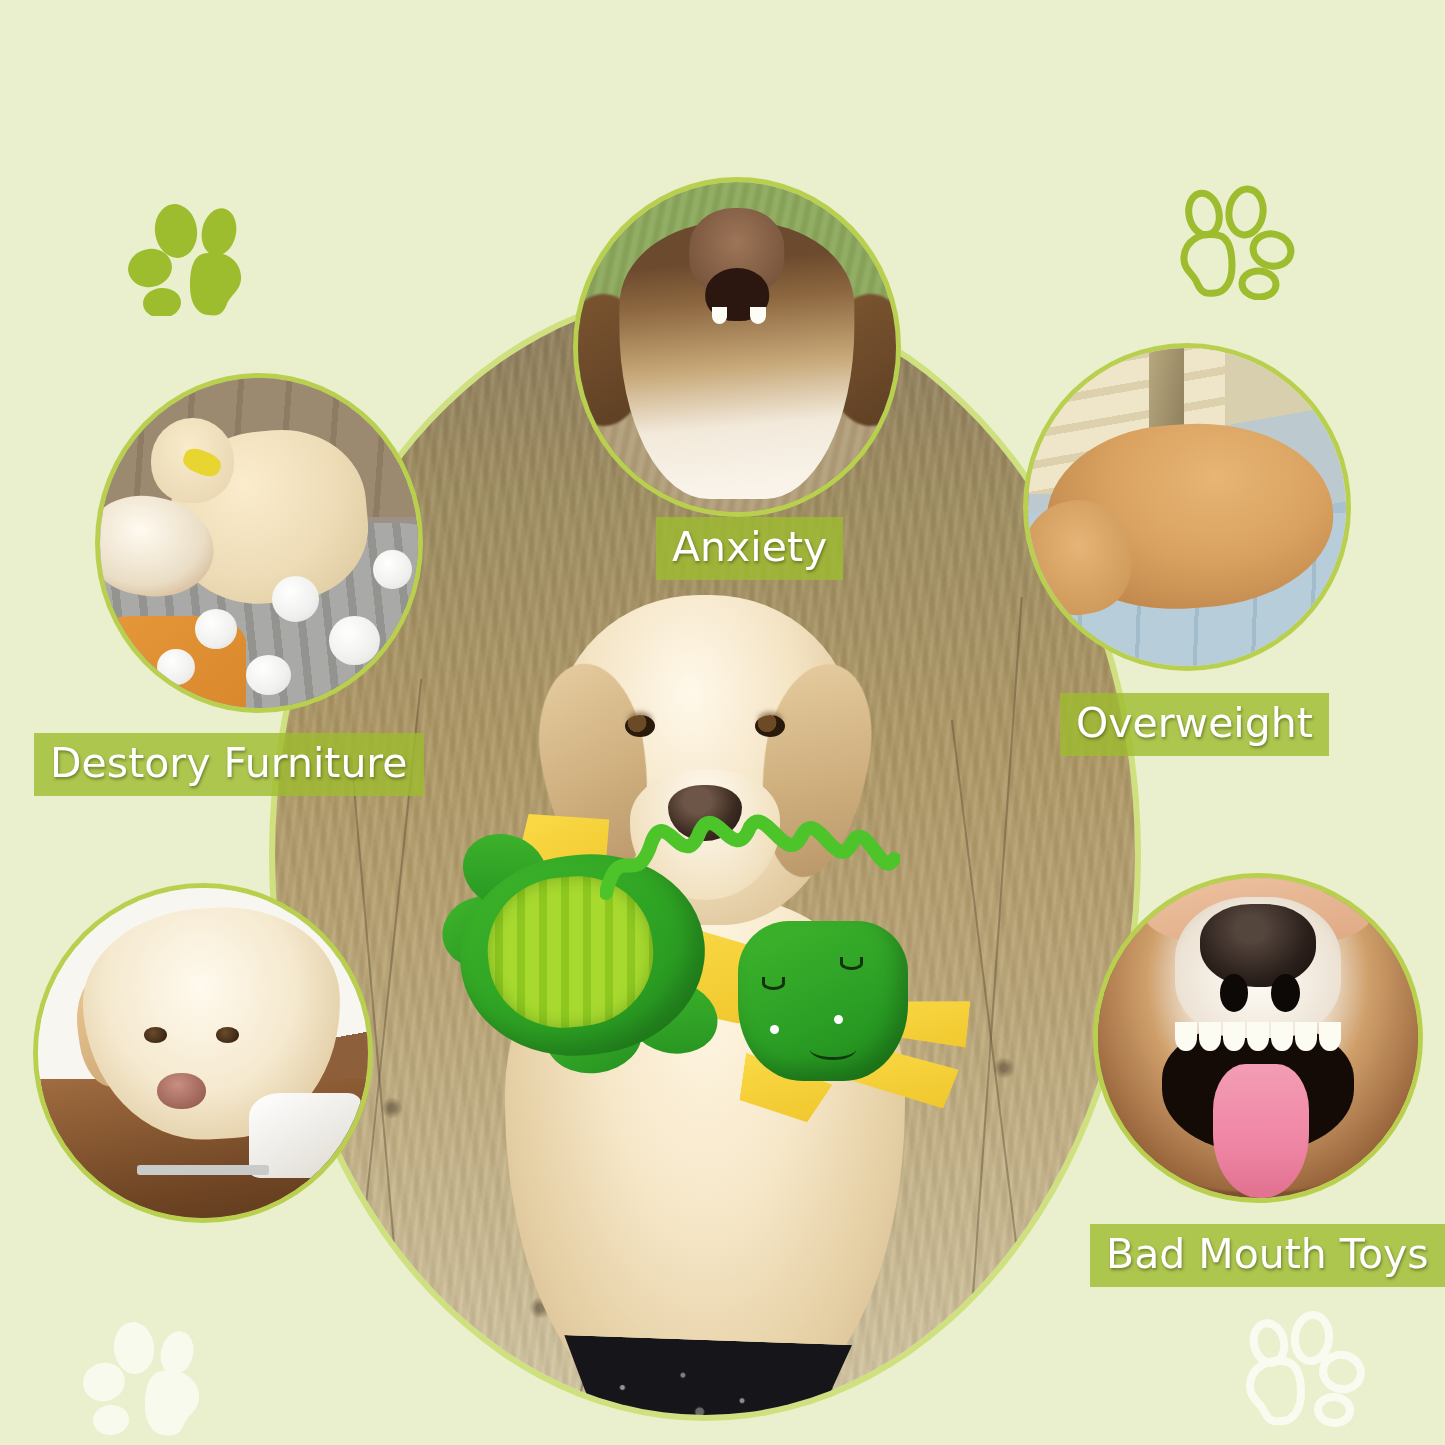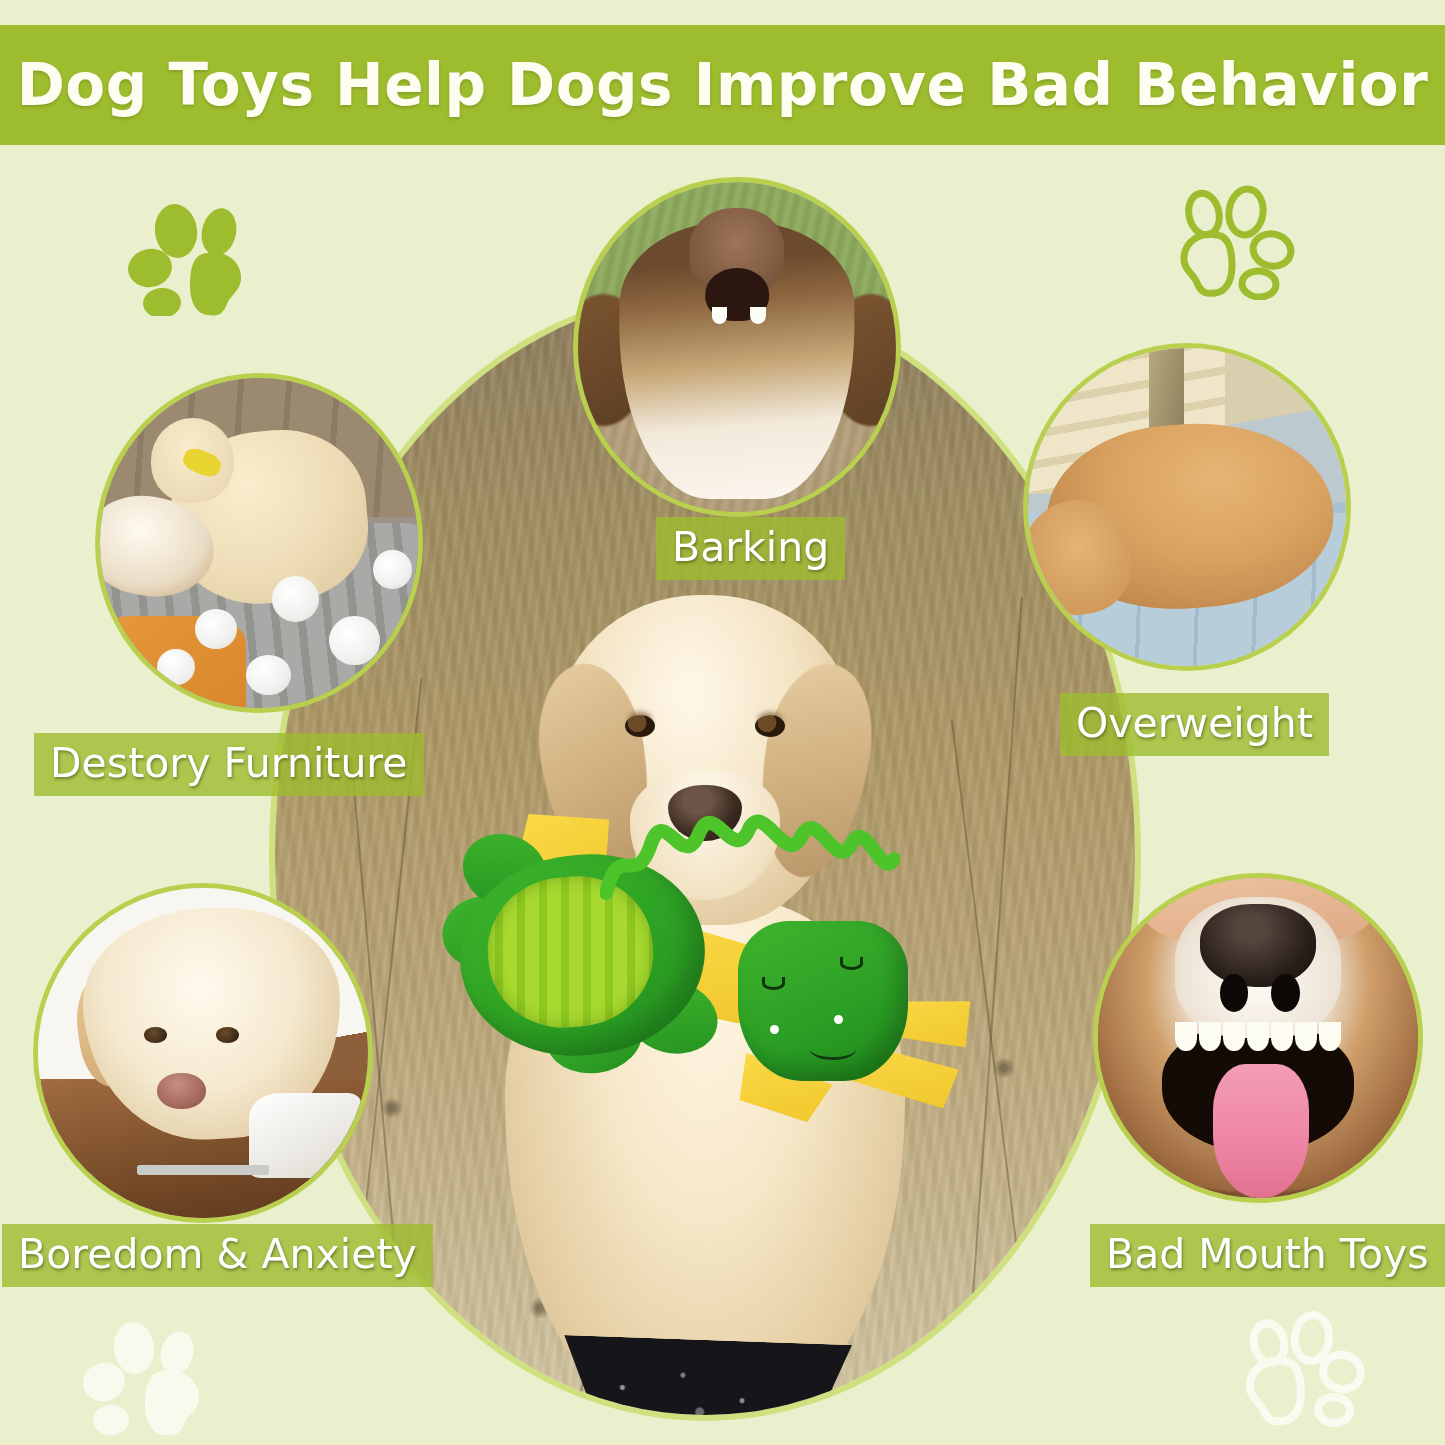--- a/index.html
+++ b/index.html
@@ -250,23 +250,20 @@
     color:#ffffff;font-size:41px;font-weight:400;white-space:nowrap;
     text-shadow:1px 2px 3px rgba(60,70,20,.55);
     font-family:"DejaVu Sans",sans-serif;
   }
 </style>
 </head>
 <body>
 
 <div id="stage">
 
-  <div class="banner">
-    <div class="banner-title">Dog Toys Help Dogs Improve Bad Behavior</div>
-  </div>
 
   <div class="paw" style="left:128px;top:196px;">
     <svg width="118" height="120" viewBox="0 0 118 120">
       <g fill="#9dbc2e">
         <ellipse cx="48" cy="35" rx="21" ry="27" transform="rotate(-8 48 35)"></ellipse>
         <ellipse cx="91" cy="36" rx="17" ry="24" transform="rotate(12 91 36)"></ellipse>
         <ellipse cx="22" cy="72" rx="22" ry="19" transform="rotate(-12 22 72)"></ellipse>
         <ellipse cx="34" cy="107" rx="19" ry="15" transform="rotate(-4 34 107)"></ellipse>
         <path d="M74 58c22-6 38 6 39 22 1 14-10 18-14 28-5 12-10 12-19 11-11-1-18-12-18-29 0-14 2-28 12-32z"></path>
       </g>
@@ -436,32 +433,29 @@
           <i></i>
           <i></i>
           <i></i>
           <i></i>
         </div>
       <div class="tongue"></div>
     </div>
   </div>
 
   <div class="cap" style="left:656px;top:517px;">
-    <span>Barking</span>
+    <span>Anxiety</span>
   </div>
 
   <div class="cap" style="left:1060px;top:693px;">
     <span>Overweight</span>
   </div>
 
   <div class="cap" style="left:34px;top:733px;">
     <span>Destory Furniture</span>
   </div>
 
-  <div class="cap" style="left:2px;top:1224px;">
-    <span>Boredom &amp; Anxiety</span>
-  </div>
 
   <div class="cap" style="left:1090px;top:1224px;">
     <span>Bad Mouth Toys</span>
   </div>
 
 </div>
 
 </body></html>

